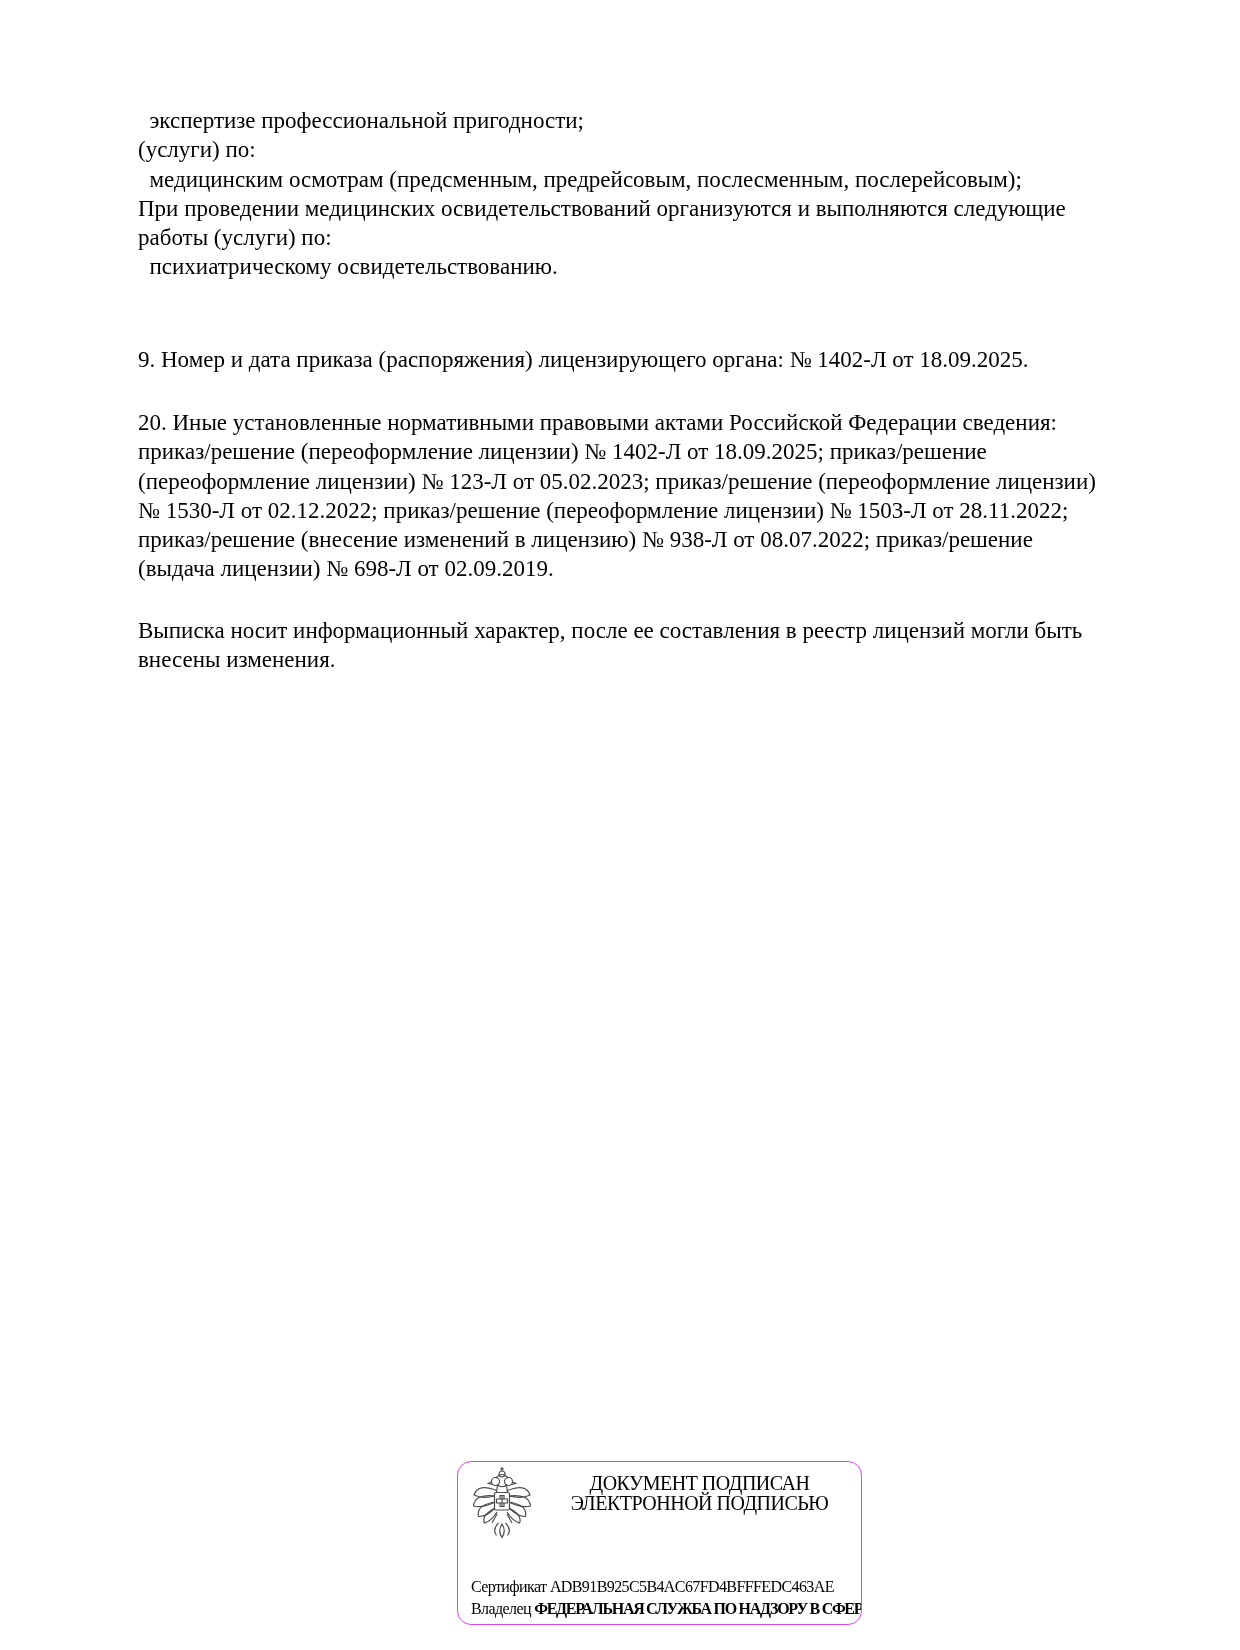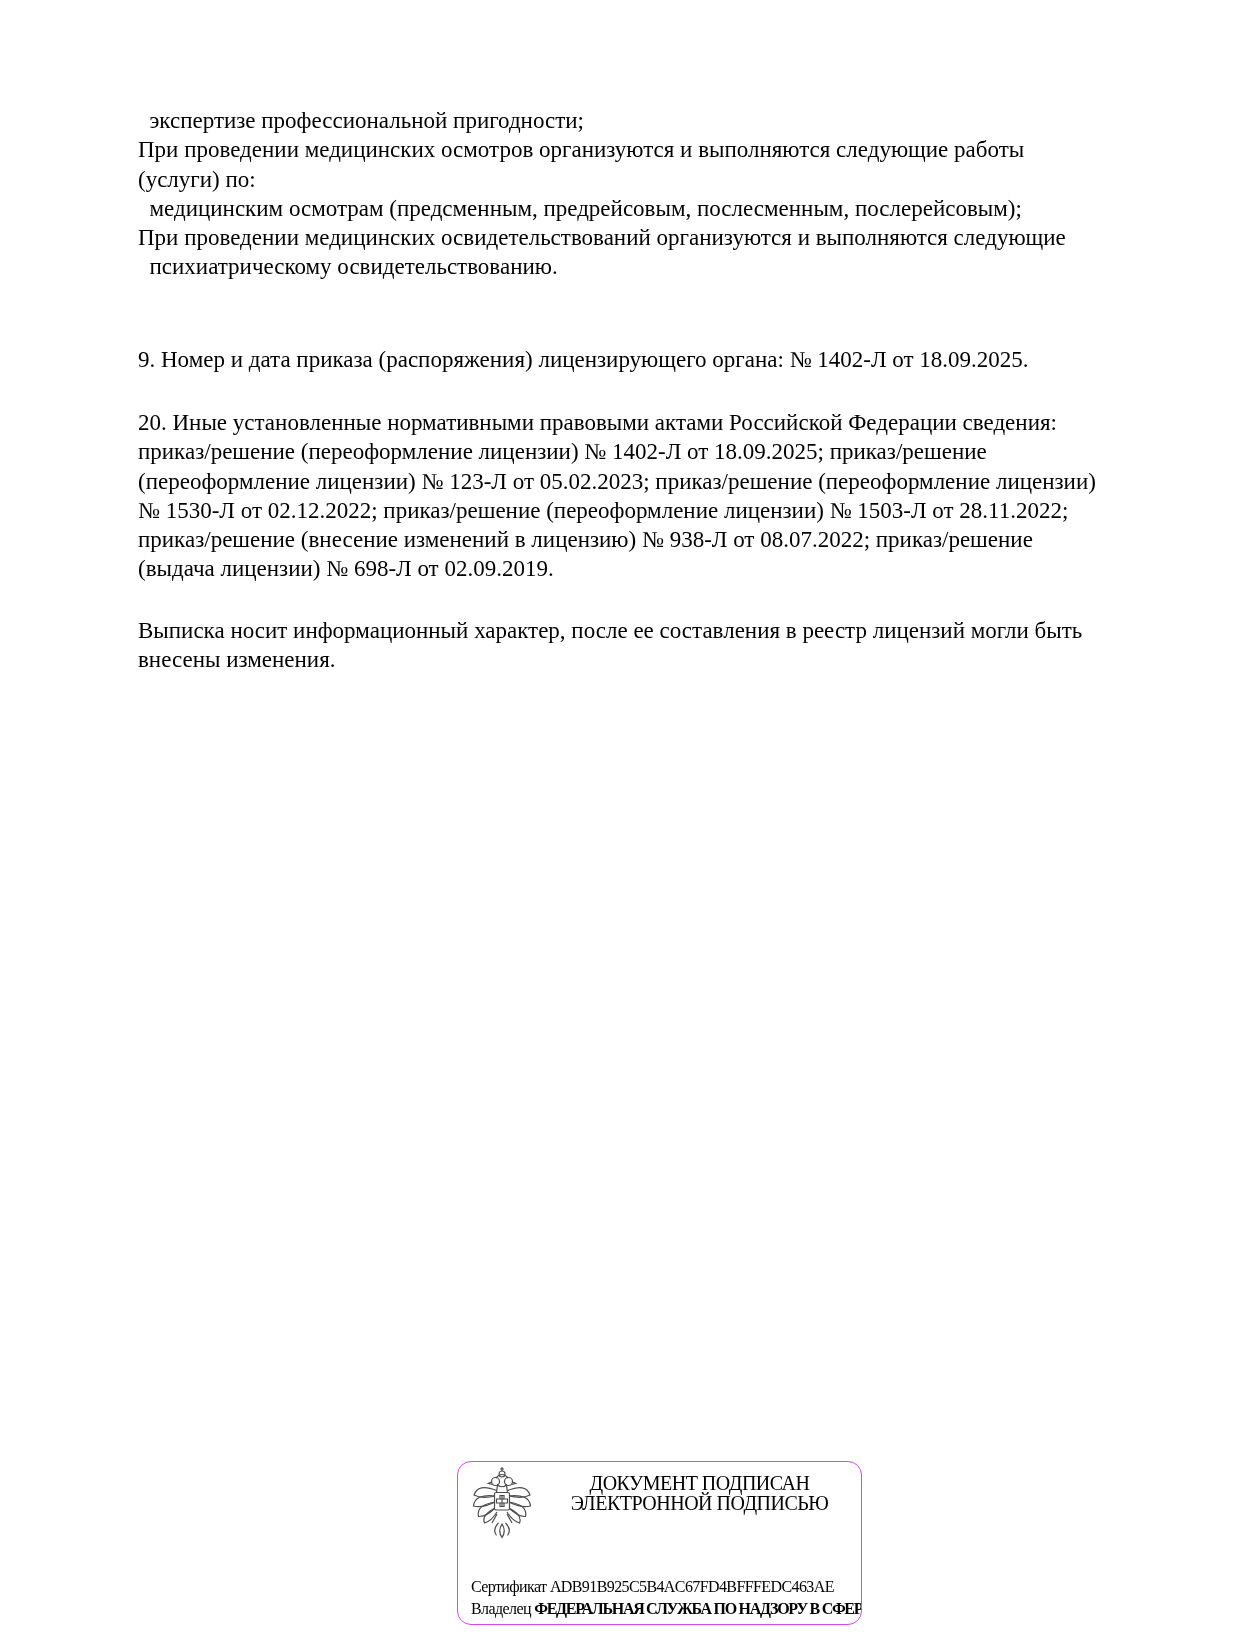--- a/index.html
+++ b/index.html
@@ -80,24 +80,24 @@
   }
   .emblem-svg .fillw { fill: #ffffff; }
 </style>
 </head>
 <body>
 
 <div class="page">
 
   <div class="para p-services">
     <div class="line">  экспертизе профессиональной пригодности;</div>
-    <div class="line">При проведении медицинских осмотров организуются и выполняются следующие работы</div>
     <div class="line">(услуги) по:</div>
     <div class="line">  медицинским осмотрам (предсменным, предрейсовым, послесменным, послерейсовым);</div>
     <div class="line">При проведении медицинских освидетельствований организуются и выполняются следующие</div>
+    <div class="line">работы (услуги) по:</div>
     <div class="line">  психиатрическому освидетельствованию.</div>
   </div>
 
   <div class="para p-order">
     <div class="line">9. Номер и дата приказа (распоряжения) лицензирующего органа: № 1402-Л от 18.09.2025.</div>
   </div>
 
   <div class="para p-other">
     <div class="line">20. Иные установленные нормативными правовыми актами Российской Федерации сведения:</div>
     <div class="line">приказ/решение (переоформление лицензии) № 1402-Л от 18.09.2025; приказ/решение</div>

